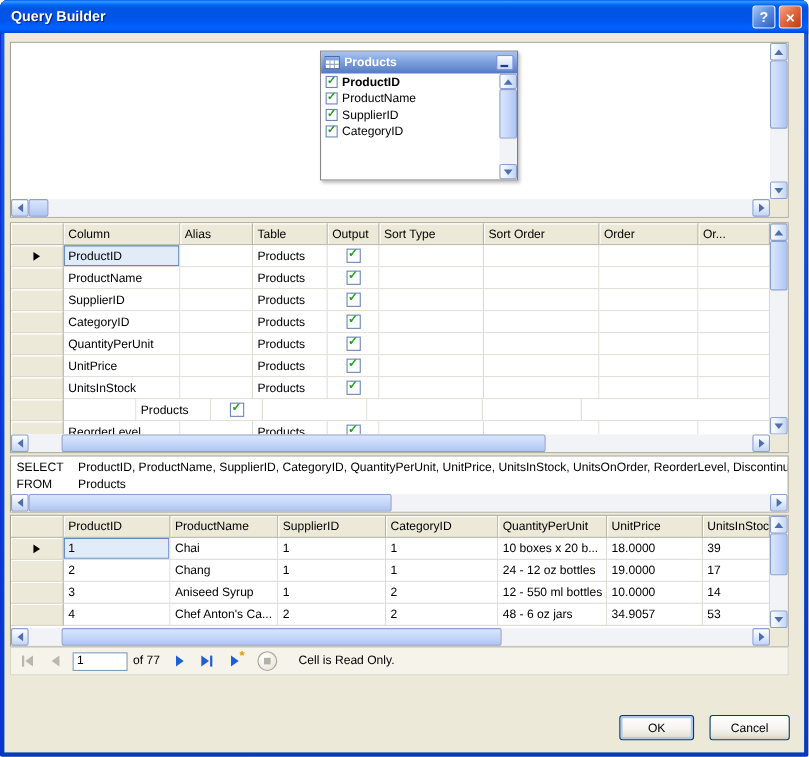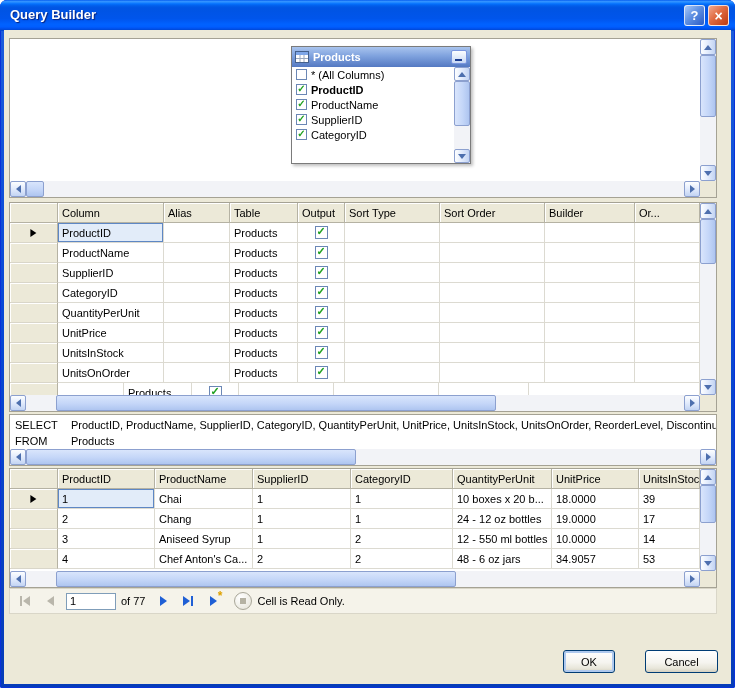--- a/index.html
+++ b/index.html
@@ -114,21 +114,21 @@
   .disabled .nbar{background:#B9B6AB;}
   .nav-input{flex:none;width:50px;height:17px;box-sizing:border-box;border:1px solid #7F9DB9;
              font-family:"Liberation Sans",sans-serif;font-size:11px;padding:0 3px;margin:0 3px;}
   .nav-of{margin:0 5px 0 1px;}
   .nav-new .star{position:absolute;top:-2px;right:2px;color:#DFA100;font-weight:bold;font-size:12px;}
   .nav-new .star::after{content:"*";}
   .nav-stop{flex:none;width:18px;height:18px;border-radius:50%;border:1px solid #A8A698;box-sizing:border-box;
             background:radial-gradient(circle at 35% 30%,#FFFFFF,#E4E2D6);display:flex;align-items:center;
             justify-content:center;margin-left:8px;cursor:default;}
   .nav-stop .sq{width:6px;height:6px;background:#B5B2A3;}
-  .nav-status{margin-left:4px;}
+  .nav-status{margin-left:18px;}
 
   
   .btn{position:absolute;height:23px;box-sizing:border-box;border:1px solid #003C74;border-radius:3px;
        background:linear-gradient(to bottom,#FFFFFF 0%,#F5F4EF 55%,#E8E6DA 82%,#D4D0C0 100%);
        font-family:"Liberation Sans",sans-serif;font-size:11px;display:flex;align-items:center;
        justify-content:center;cursor:pointer;padding:0;}
   .btn-default{box-shadow:inset 0 0 0 2px #AFC9EE;}
   .u{text-decoration:underline;}
 </style>
 </head>
@@ -157,24 +157,20 @@
               <line x1="5" y1="4" x2="5" y2="11" stroke="#9AA8C0"></line>
               <line x1="9" y1="4" x2="9" y2="11" stroke="#9AA8C0"></line>
               <line x1="1" y1="7.5" x2="13" y2="7.5" stroke="#9AA8C0"></line>
             </svg>
             <span class="tbl-title">Products</span>
             <div class="tbl-min">
               <span class="dash"></span>
             </div>
           </div>
           <div class="tbl-list">
-            <div class="tbl-row">
-              <span class="cbx cbx-11"></span>
-              <span>* (All Columns)</span>
-            </div>
             <div class="tbl-row bold">
               <span class="cbx cbx-11 checked"></span>
               <span>ProductID</span>
             </div>
             <div class="tbl-row">
               <span class="cbx cbx-11 checked"></span>
               <span>ProductName</span>
             </div>
             <div class="tbl-row">
               <span class="cbx cbx-11 checked"></span>
@@ -226,21 +222,21 @@
     <div class="pane" style="left:5px;top:172px;width:708px;height:210px;">
       <div class="grid" style="width:690px;height:192px;">
         <div class="grow">
           <div class="gh w-sel"></div>
           <div class="gh w-col">Column</div>
           <div class="gh w-alias">Alias</div>
           <div class="gh w-table">Table</div>
           <div class="gh w-out">Output</div>
           <div class="gh w-st">Sort Type</div>
           <div class="gh w-so">Sort Order</div>
-          <div class="gh w-f">Builder</div>
+          <div class="gh w-f">Order</div>
           <div class="gh w-or">Or...</div>
         </div>
 
         <div class="grow">
           <div class="gsel w-sel">
               <span class="cur-arrow show"></span>
             </div>
           <div class="gc w-col cell-selected">ProductID</div>
           <div class="gc w-alias"></div>
           <div class="gc w-table">Products</div>
@@ -325,33 +321,33 @@
           <div class="gc w-out center">
               <span class="cbx cbx-13 checked"></span>
             </div>
           <div class="gc w-st"></div>
           <div class="gc w-so"></div>
           <div class="gc w-f"></div>
           <div class="gc w-or"></div>
         </div>
         <div class="grow">
           <div class="gsel w-sel"></div>
-          <div class="gc w-col">UnitsOnOrder</div>
-          <div class="gc w-alias"></div>
-          <div class="gc w-table">Products</div>
-          <div class="gc w-out center">
-              <span class="cbx cbx-13 checked"></span>
-            </div>
-          <div class="gc w-st"></div>
-          <div class="gc w-so"></div>
-          <div class="gc w-f"></div>
-          <div class="gc w-or"></div>
-        </div>
-        <div class="grow">
-          <div class="gsel w-sel"></div>
+          <div class="gc w-alias"></div>
+          <div class="gc w-table">Products</div>
+          <div class="gc w-out center">
+              <span class="cbx cbx-13 checked"></span>
+            </div>
+          <div class="gc w-st"></div>
+          <div class="gc w-so"></div>
+          <div class="gc w-f"></div>
+          <div class="gc w-or"></div>
+        </div>
+        <div class="grow">
+          <div class="gsel w-sel"></div>
+          <div class="gc w-col">ReorderLevel</div>
           <div class="gc w-alias"></div>
           <div class="gc w-table">Products</div>
           <div class="gc w-out center">
               <span class="cbx cbx-13 checked"></span>
             </div>
           <div class="gc w-st"></div>
           <div class="gc w-so"></div>
           <div class="gc w-f"></div>
           <div class="gc w-or"></div>
         </div>
@@ -506,21 +502,21 @@
       <div class="nav-btn nav-new">
         <span class="ntri-r"></span>
           <span class="star"></span>
       </div>
       <div class="nav-stop">
         <span class="sq"></span>
       </div>
       <span class="nav-status">Cell is Read Only.</span>
     </div>
 
-    <button class="btn btn-default" style="left:559px;top:620px;width:52px;">
+    <button class="btn btn-default" style="left:559px;top:620px;width:68px;">
       <span>OK</span>
     </button>
     <button class="btn" style="left:641px;top:620px;width:73px;">
       <span>Cancel</span>
     </button>
 
   </div>
 </div>
 
 </body></html>

